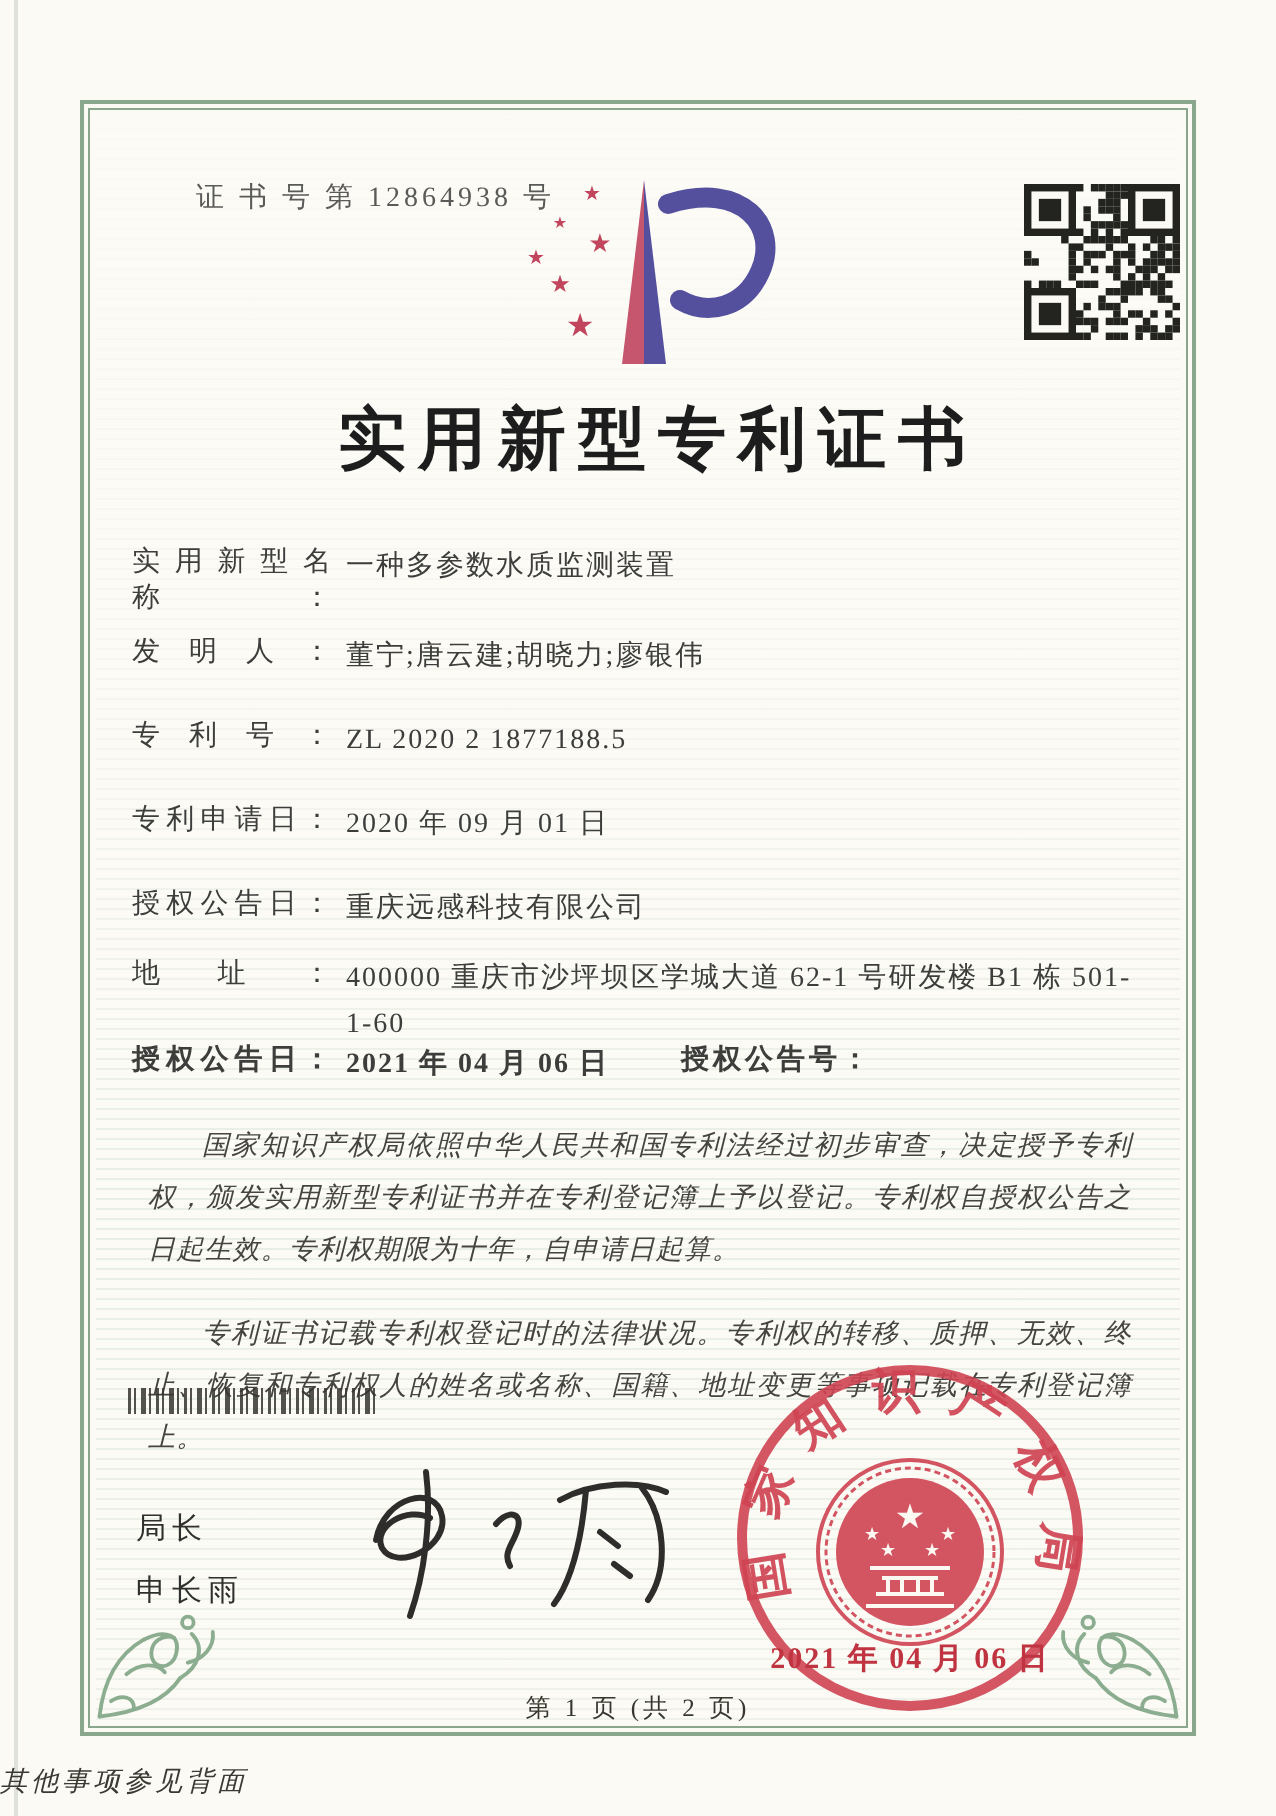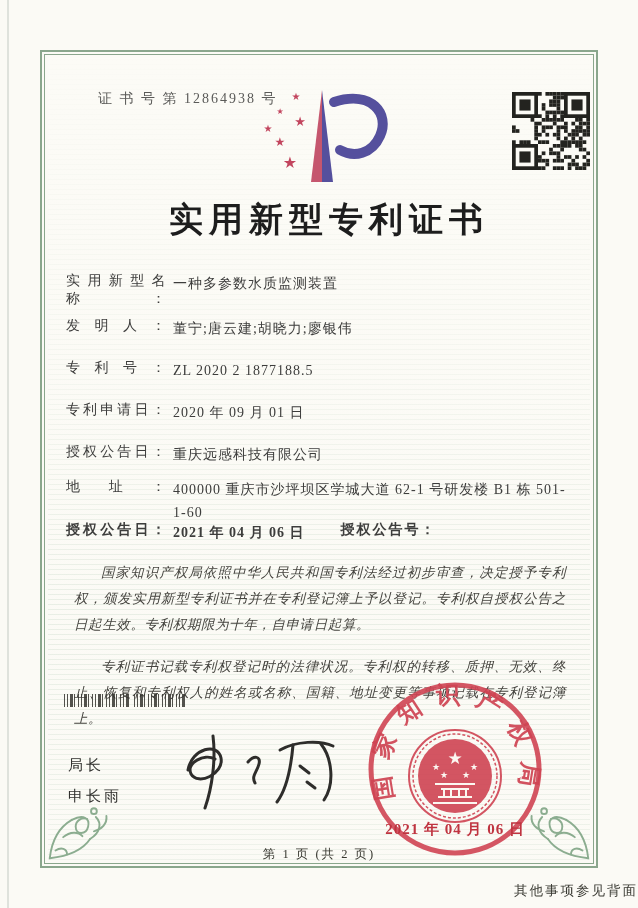--- a/index.html
+++ b/index.html
@@ -62,21 +62,21 @@
   .signer{position:absolute;left:68px;top:750px;font-size:15px;line-height:31px;letter-spacing:3px;color:#2f2f2d;}
   .signature{position:absolute;left:160px;top:728px;width:190px;height:88px;}
 
   .seal{position:absolute;left:366px;top:680px;width:178px;height:178px;}
   .seal-date{
     position:absolute;left:366px;top:820px;width:178px;text-align:center;
     font-size:15px;letter-spacing:1px;color:#bf3440;font-weight:bold;z-index:5;
   }
 
   .page-info{position:absolute;left:0;right:0;top:846px;text-align:center;font-size:12.5px;letter-spacing:2px;color:#37372f;}
-  .back-note{position:absolute;left:0;right:0;top:882px;text-align:right;font-size:13.5px;letter-spacing:2px;color:#3a3a33;}
+  .back-note{position:absolute;left:0;right:0;top:882px;text-align:left;font-size:13.5px;letter-spacing:2px;color:#3a3a33;font-style:italic;}
 </style>
 </head>
 <body>
 
 <div class="scan-edge"></div>
 
 <div class="frame">
   <div class="frame-inner">
     <div class="pattern"></div>
   </div>

